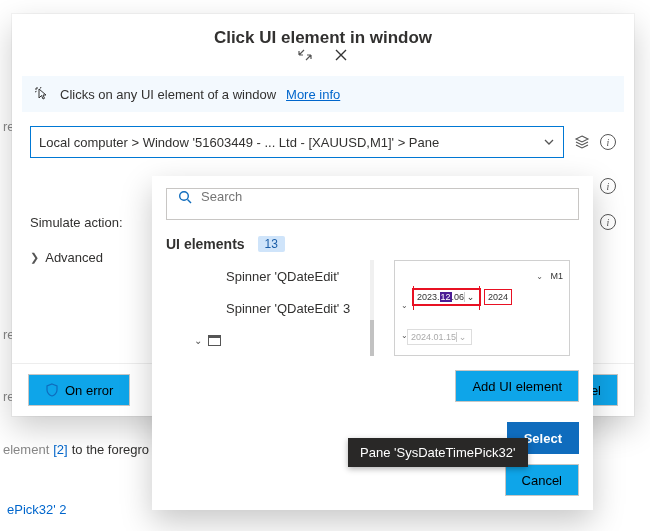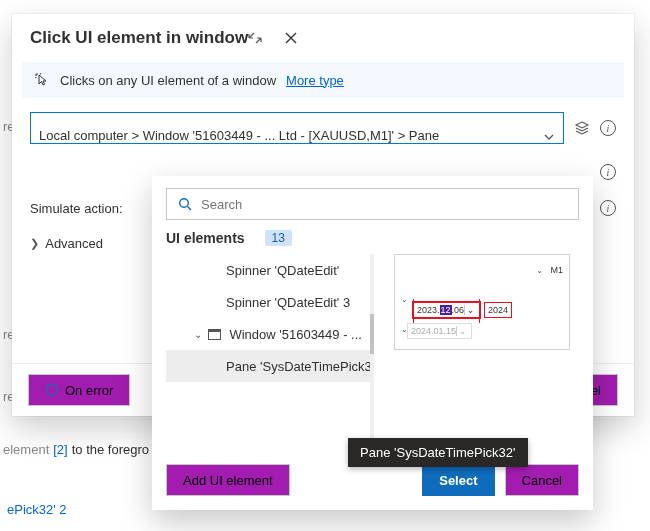--- a/index.html
+++ b/index.html
@@ -21,20 +21,21 @@
     position: absolute;
     left: 12px; top: 14px;
     width: 622px;
     height: 402px;
     background: #fff;
     box-shadow: 0 12px 30px rgba(0,0,0,0.20), 0 0 0 1px rgba(0,0,0,0.04);
   }
   .dlg-header {
     display:flex; align-items:center; justify-content:flex-start;
     padding: 14px 18px 10px 18px;
+    flex-direction: column;
   }
   .dlg-title { font-size: 17px; font-weight: 600; }
   .dlg-hbtns { display:flex; gap:22px; align-items:center; }
   .hicon { width:14px; height:14px; display:inline-block; }
 
   .info-banner {
     margin: 4px 10px 14px 10px;
     background: #f3f9fe;
     padding: 10px 12px;
     display:flex; align-items:center; gap:10px;
@@ -49,21 +50,21 @@
     display:flex; align-items:center; margin-bottom: 20px;
     position: relative;
   }
   .form-label {
     width: 120px; flex:none; color:#323130;
   }
   .uielem-box {
     flex:1;
     height: 32px;
     border: 1px solid #0078d4;
-    display:flex; align-items:flex-end;
+    display:flex; align-items:center;
     padding: 0 8px;
     color:#323130;
     white-space: nowrap; overflow:hidden;
   }
   .uielem-box .chev { margin-left:auto; }
   .row-icons { display:flex; gap:10px; margin-left:10px; align-items:center; }
   .circ-i {
     width:16px; height:16px; border:1px solid #555; border-radius:50%;
     display:inline-flex; align-items:center; justify-content:center;
     font-size:10px; font-style: italic; font-family: Georgia, serif; color:#555;
@@ -77,21 +78,21 @@
     position:absolute; left:0; right:0; bottom:0;
     display:flex; align-items:center;
     padding: 10px 16px;
     border-top: 1px solid #ededed;
     gap: 8px;
   }
   .btn {
     height: 32px;
     padding: 0 16px;
     border: 1px solid #c8c6c4;
-    background: #a21caf;
+    background: #0ea5e9;
     font-size: 13px;
     display:inline-flex; align-items:center; gap:6px;
     cursor:pointer;
   }
   .btn.primary {
     background:#0f6cbd; color:#fff; border-color:#0f6cbd;
     font-weight:600;
   }
   .footer .spacer { flex:1; }
   .shield { width:14px; height:14px; }
@@ -100,32 +101,32 @@
   .dd-panel {
     position:absolute;
     left:152px; top:176px;
     width:441px; height:334px;
     background:#fff;
     box-shadow: 0 12px 30px rgba(0,0,0,0.22);
     z-index: 20;
     display:flex; flex-direction:column;
   }
   .dd-search {
-    margin:12px 14px 10px 14px;
+    margin:12px 14px 16px 14px;
     height:32px;
     border:1px solid #c8c6c4;
-    display:flex; align-items:center; padding:0 10px; gap:8px;
+    display:flex; align-items:flex-start; padding:0 10px; gap:8px;
   }
   .dd-search input {
     border:none; outline:none; flex:1; font-size:13px;
     color:#555;
   }
   .dd-head {
     margin: 0 14px 8px 14px;
-    display:flex; align-items:center; gap:20px;
+    display:flex; align-items:center; gap:13px;
     font-weight:600; font-size:14px;
   }
   .count-pill {
     background:#cfe4fa; color:#1b5ea8;
     font-size:12px; padding:1px 7px; border-radius:2px;
     font-weight:400;
   }
   .dd-body {
     flex:1; display:flex; overflow:hidden;
     padding: 0 14px;
@@ -149,32 +150,32 @@
   .scroll-ind { position:absolute; right:0; top:0; bottom:0; width:4px; background:#f0f0f0; }
   .scroll-thumb { position:absolute; right:0; top:60px; width:4px; height:40px; background:#c2c2c2; }
 
   .preview {
     margin-left: 20px; width:176px; height:96px;
     border:1px solid #d0d0d0; background:#fff;
     position:relative; font-size:9px; color:#333;
   }
   .prev-m1 { position:absolute; right:6px; top:10px; color:#333; }
   .prev-chev { position:absolute; right:26px; top:11px; font-size:8px; color:#555; }
-  .prev-row1 { position:absolute; left:6px; top:47px; right:6px; display:flex; align-items:center; gap:4px; }
+  .prev-row1 { position:absolute; left:6px; top:28px; right:6px; display:flex; align-items:center; gap:4px; }
   .prev-row2 { position:absolute; left:12px; top:68px; right:6px; display:flex; align-items:center; gap:4px; color:#aaa; }
   .prev-box { height:16px; border:1px solid #ccc; display:inline-flex; align-items:center; padding:0 3px; }
   .prev-hi { outline:2px solid #e81123; outline-offset:-1px; position:relative; }
   .prev-hi::before, .prev-hi::after { content:""; position:absolute; top:-4px; width:1px; height:24px; background:#e81123; }
   .prev-hi::before { left:-1px; } .prev-hi::after { right:-1px; }
   .prev-v { position:absolute; left:6px; font-size:8px; color:#555; }
   .prev-v1 { top:40px; } .prev-v2 { top:70px; }
   .prev-cal { width:12px; border-left:1px solid #ccc; text-align:center; }
 
   .dd-footer {
-    display:flex; padding:14px; gap:10px; align-items:flex-end;
+    display:flex; padding:14px; gap:10px; align-items:flex-end;flex-direction:column;
   }
   .dd-footer .spacer { flex:1; }
 
   .tooltip {
     position:absolute;
     left:348px; top:438px;
     background:#292827; color:#fff;
     font-size:13px; padding:7px 12px;
     z-index:30;
     box-shadow:0 2px 6px rgba(0,0,0,0.3);
@@ -221,21 +222,21 @@
   </div>
 
   <div class="info-banner">
     <span>
       <svg width="16" height="16" viewBox="0 0 16 16">
           <path d="M5 3 L5 12 L7.5 9.5 L9 13 L10.5 12.3 L9 9 L12 9 Z" fill="none" stroke="#333" stroke-width="1"></path>
           <path d="M3 1 L3 3 M1 3 L3 3 M7 1 L6.3 2.5 M1 6 L2.5 5.3" stroke="#333" stroke-width="1"></path>
         </svg>
     </span>
     <span>Clicks on any UI element of a window</span>
-    <a href="#">More type</a>
+    <a href="#">More info</a>
   </div>
 
   <div class="form">
     <div class="form-row">
       <div class="uielem-box">
         <span>Local computer &gt; Window '51603449 -  ...  Ltd - [XAUUSD,M1]' &gt; Pane</span>
         <span class="chev">
           <svg width="12" height="12" viewBox="0 0 12 12">
               <path d="M2 4 L6 8 L10 4" fill="none" stroke="#555" stroke-width="1.3"></path>
             </svg>
@@ -302,21 +303,20 @@
     <span class="count-pill">13</span>
   </div>
 
   <div class="dd-body">
     <div class="tree">
       <div class="tree-item">Spinner 'QDateEdit'</div>
       <div class="tree-item">Spinner 'QDateEdit' 3</div>
       <div class="tree-item win">
         <span style="font-size:10px;color:#555;">⌄</span>
         <span class="wicon"></span>
-        <span>Window '51603449 - ...</span>
       </div>
       <div class="tree-item sel">Pane 'SysDateTimePick32'</div>
       <div class="scroll-ind"></div>
       <div class="scroll-thumb"></div>
     </div>
 
     <div class="preview">
       <span class="prev-chev">⌄</span>
       <span class="prev-m1">M1</span>
       <span class="prev-v prev-v1">⌄</span>

